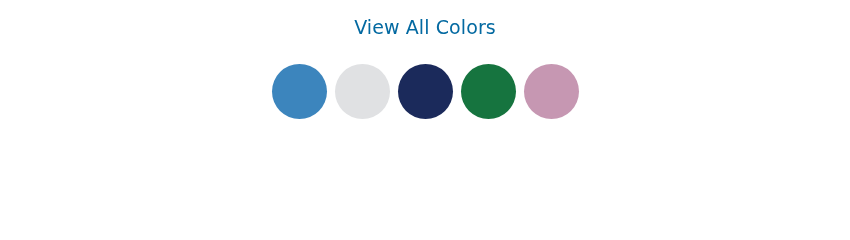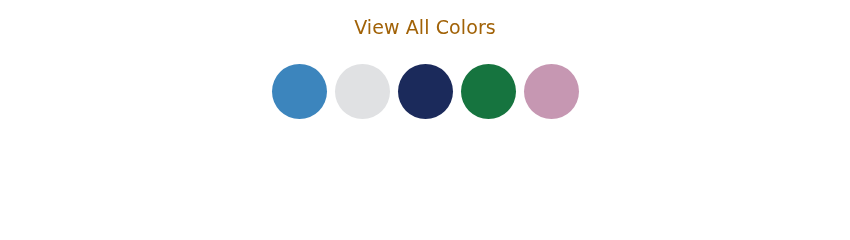--- a/index.html
+++ b/index.html
@@ -47,21 +47,21 @@
     height: 55px;
     border-radius: 50%;
     flex: 0 0 auto;
   }
 </style>
 </head>
 <body style="background: rgb(255, 255, 255);">
 
 <div class="page">
 
-  <div class="palette-title" style="color: #a16207;">View All Colors</div>
+  <div class="palette-title" style="color: #0369a1;">View All Colors</div>
 
   <div class="swatch-row">
     <div class="swatch" style="background-color: rgb(60, 133, 189);"></div>
     <div class="swatch" style="background-color: rgb(224, 225, 227);"></div>
     <div class="swatch" style="background-color: rgb(27, 42, 91);"></div>
     <div class="swatch" style="background-color: rgb(22, 116, 63);"></div>
     <div class="swatch" style="background-color: rgb(198, 151, 178);"></div>
   </div>
 
 </div>

